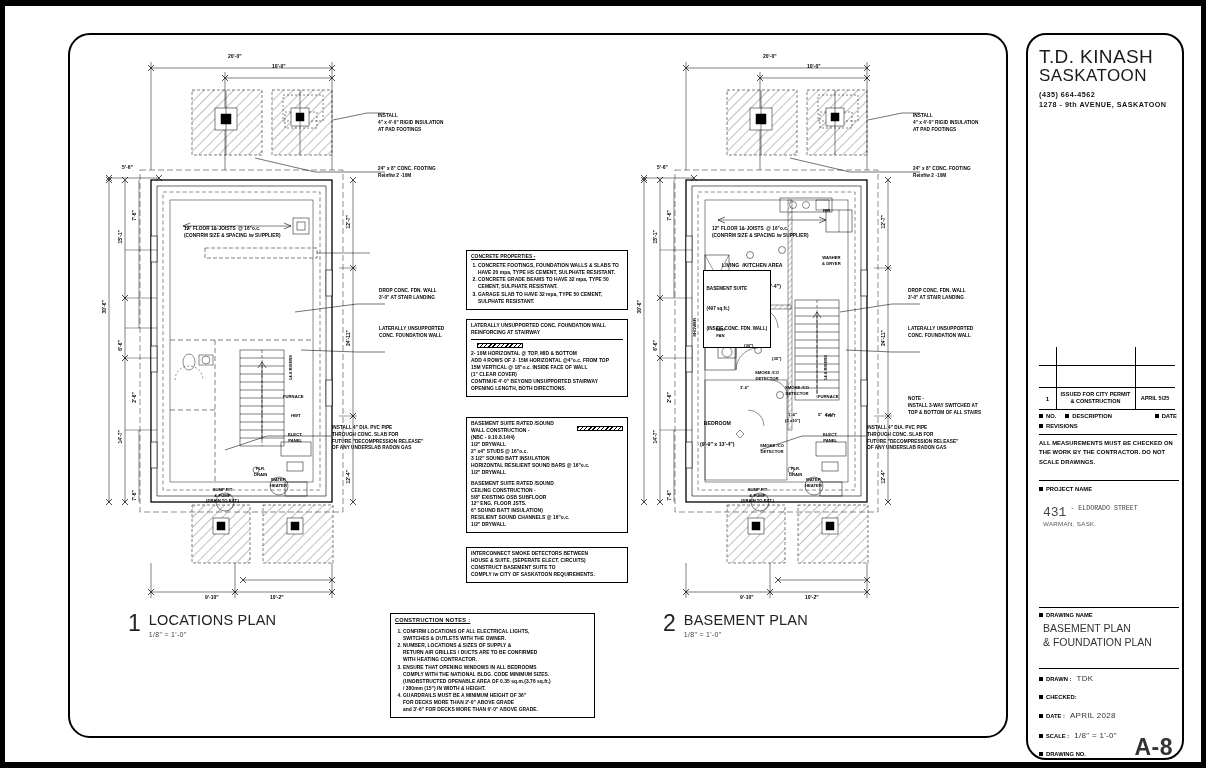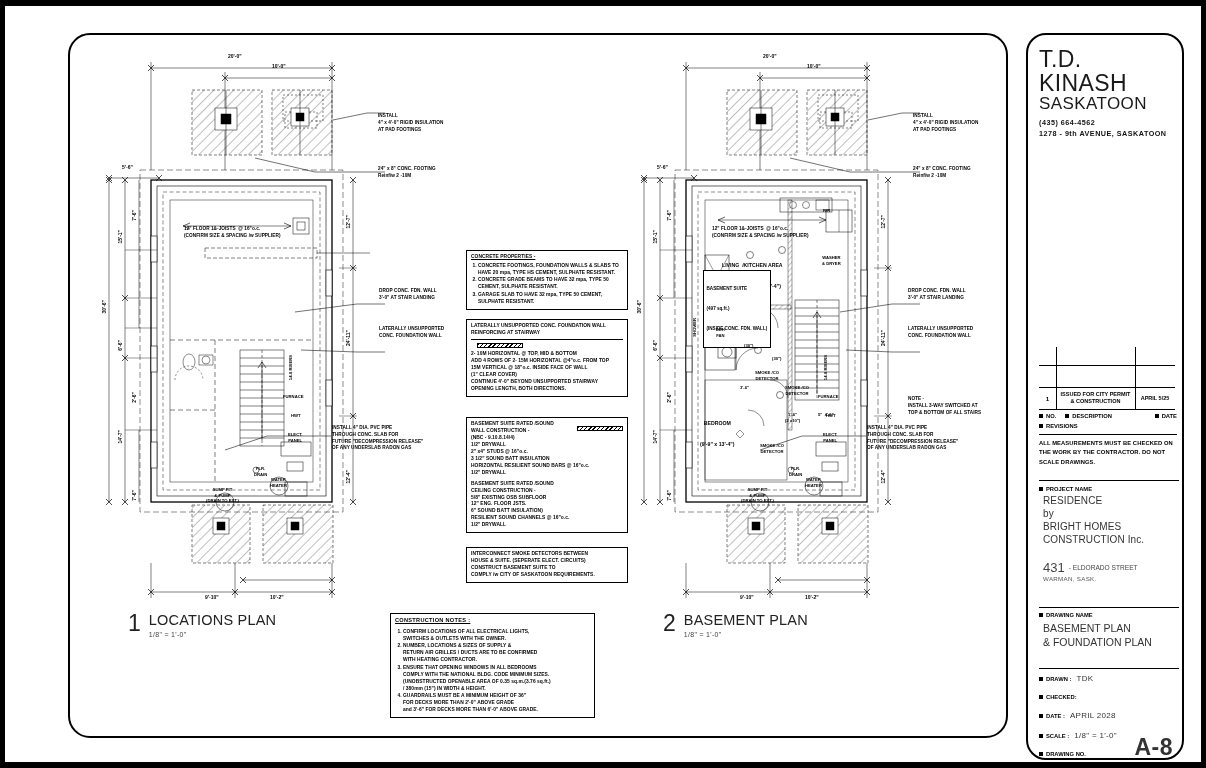--- a/index.html
+++ b/index.html
@@ -36,21 +36,21 @@
     position: absolute;
     left: 1026px; top: 33px;
     width: 158px; height: 727px;
     border: 2.5px solid #000;
     border-radius: 20px;
     background: #fff;
     padding: 12px 10px 6px 11px;
   }
 
   
-  .tb-firm1 { font-size: 23px; letter-spacing: .4px; color:#1a1a1a; line-height:1.05; }
+  .tb-firm1 { font-size: 19px; letter-spacing: .4px; color:#1a1a1a; line-height:1.05; }
   .tb-firm2 { font-size: 17px; letter-spacing: .4px; color:#1a1a1a; line-height:1.05; margin-bottom:5px;}
   .tb-phone { font-size: 7.2px; letter-spacing:.5px; color:#111; line-height:1.45; font-weight:bold;}
   .tb-addr  { font-size: 7.2px; letter-spacing:.5px; color:#111; line-height:1.45; font-weight:bold;}
 
   .rev-grid { position:absolute; left:11px; top:312px; width:136px; height:62px; }
   .rev-grid .vline { position:absolute; top:0; width:1px; height:62px; background:#000; }
   .rev-grid .hline { position:absolute; left:0; width:136px; height:1px; background:#000; }
   .rev-row {
     position:absolute; left:0; top:40px; width:136px; height:22px;
     display:flex; align-items:center;
@@ -733,27 +733,21 @@
     </div>
 
     <div class="tb-meas">ALL MEASUREMENTS MUST BE CHECKED ON THE WORK BY THE CONTRACTOR. DO NOT SCALE DRAWINGS.</div>
 
     <div class="tb-proj">
       <div class="hr"></div>
       <div class="tb-lbl">
         <span class="sq"></span>
         <span>PROJECT NAME</span>
       </div>
-      <div class="tb-proj-name" style="margin-left:4px;">
-        <div>RESIDENCE</div>
-        <div>by</div>
-        <div>BRIGHT HOMES</div>
-        <div>CONSTRUCTION Inc.</div>
-      </div>
-      <div style="margin:13px 0 0 4px; display:flex; align-items:center;">
+      <div style="margin:13px 0 0 4px; display:flex; align-items:flex-start;font-family:Liberation Mono, monospace;">
         <span class="tb-addr-num">431</span>
         <span class="tb-addr-st" style="margin-left:4px;">- ELDORADO STREET</span>
       </div>
       <div class="tb-addr-city" style="margin-left:4px;">WARMAN, SASK.</div>
     </div>
 
     <div class="tb-dwg">
       <div class="hr-thin"></div>
       <div class="tb-lbl">
         <span class="sq"></span>

